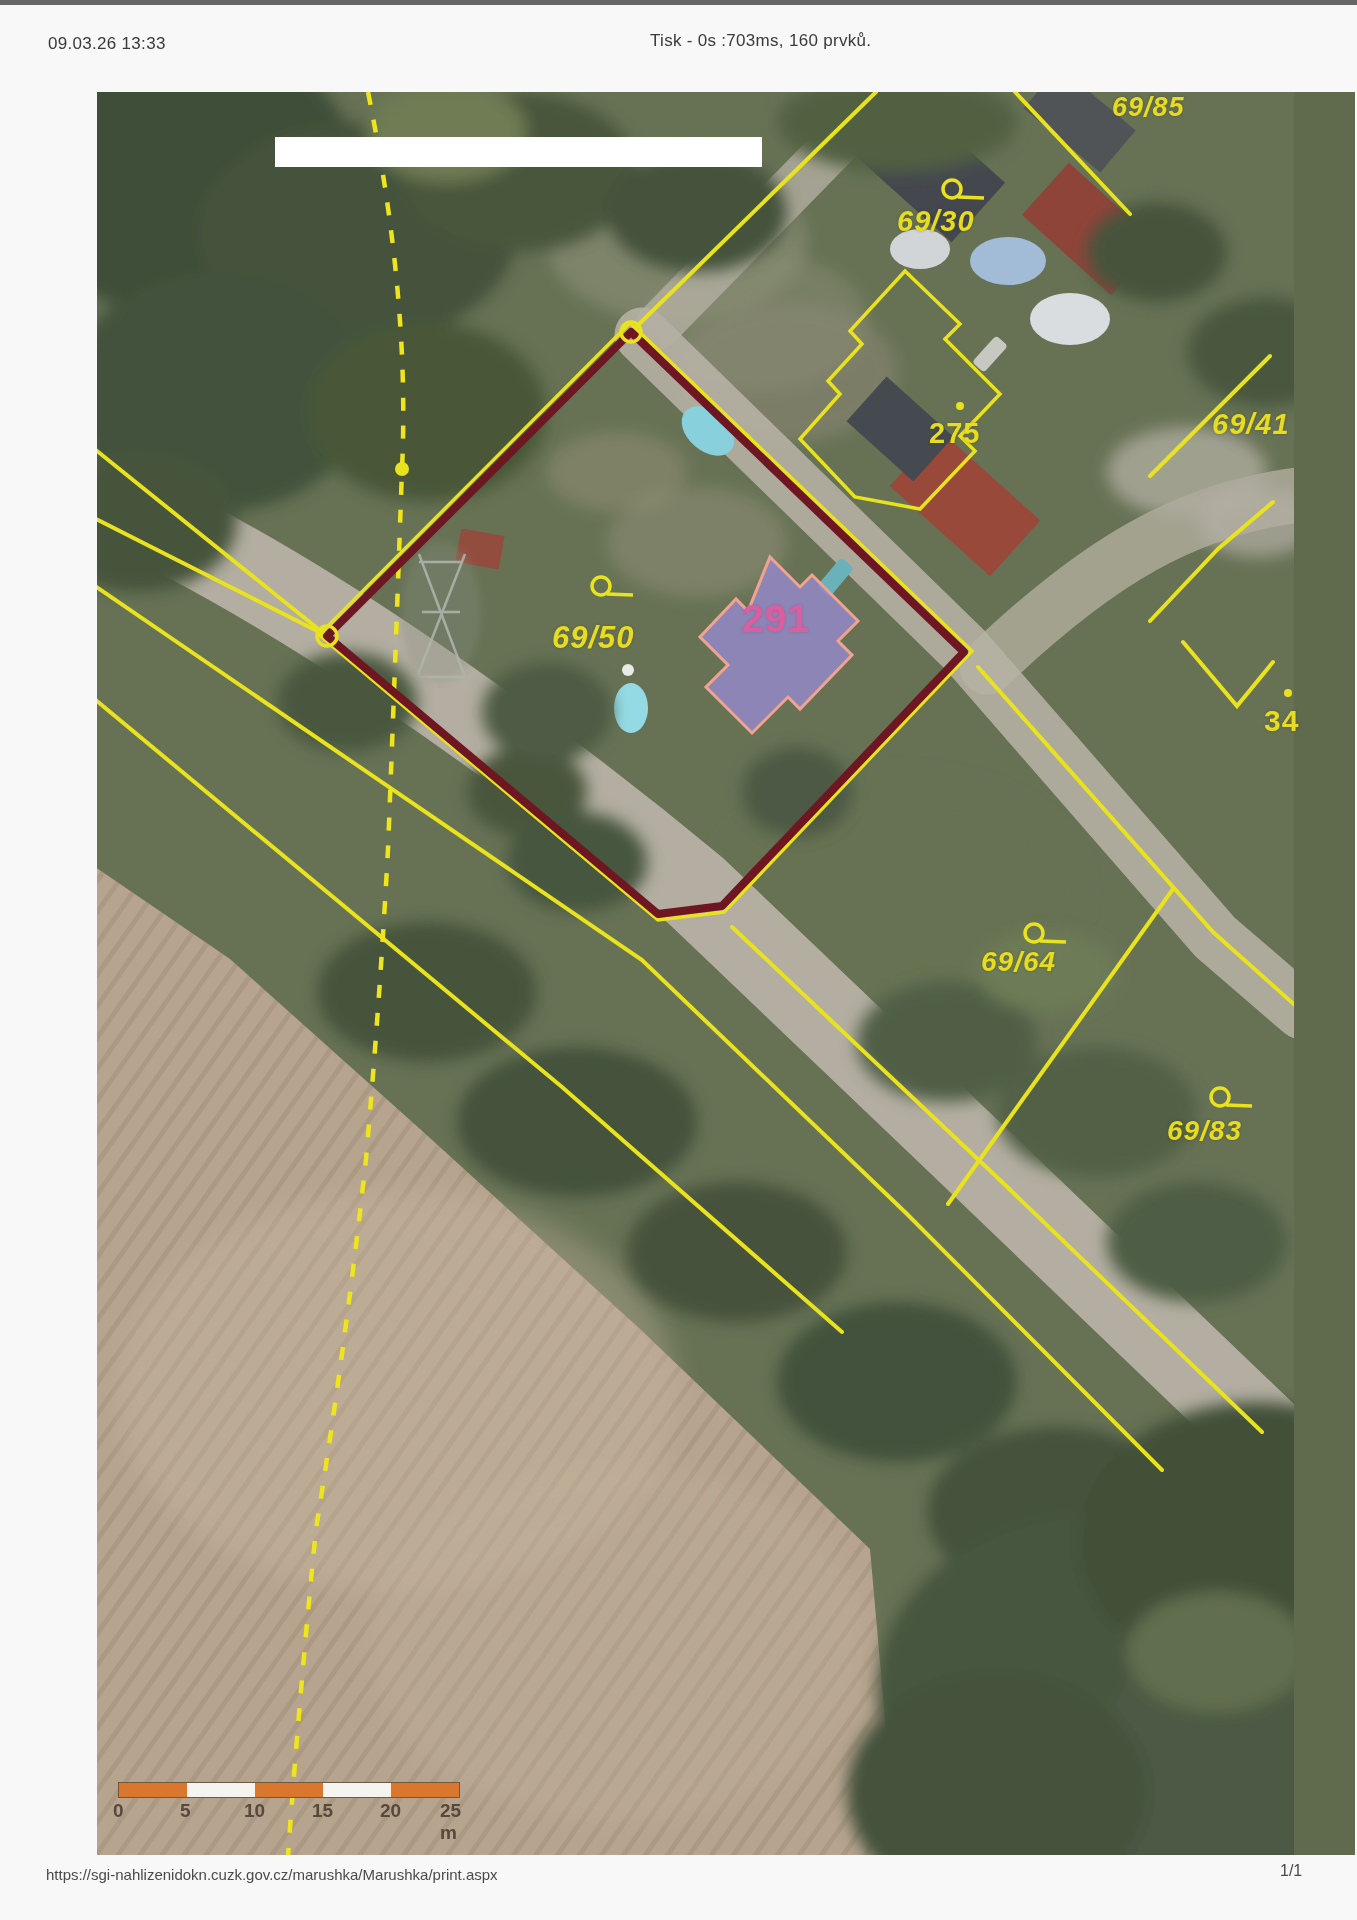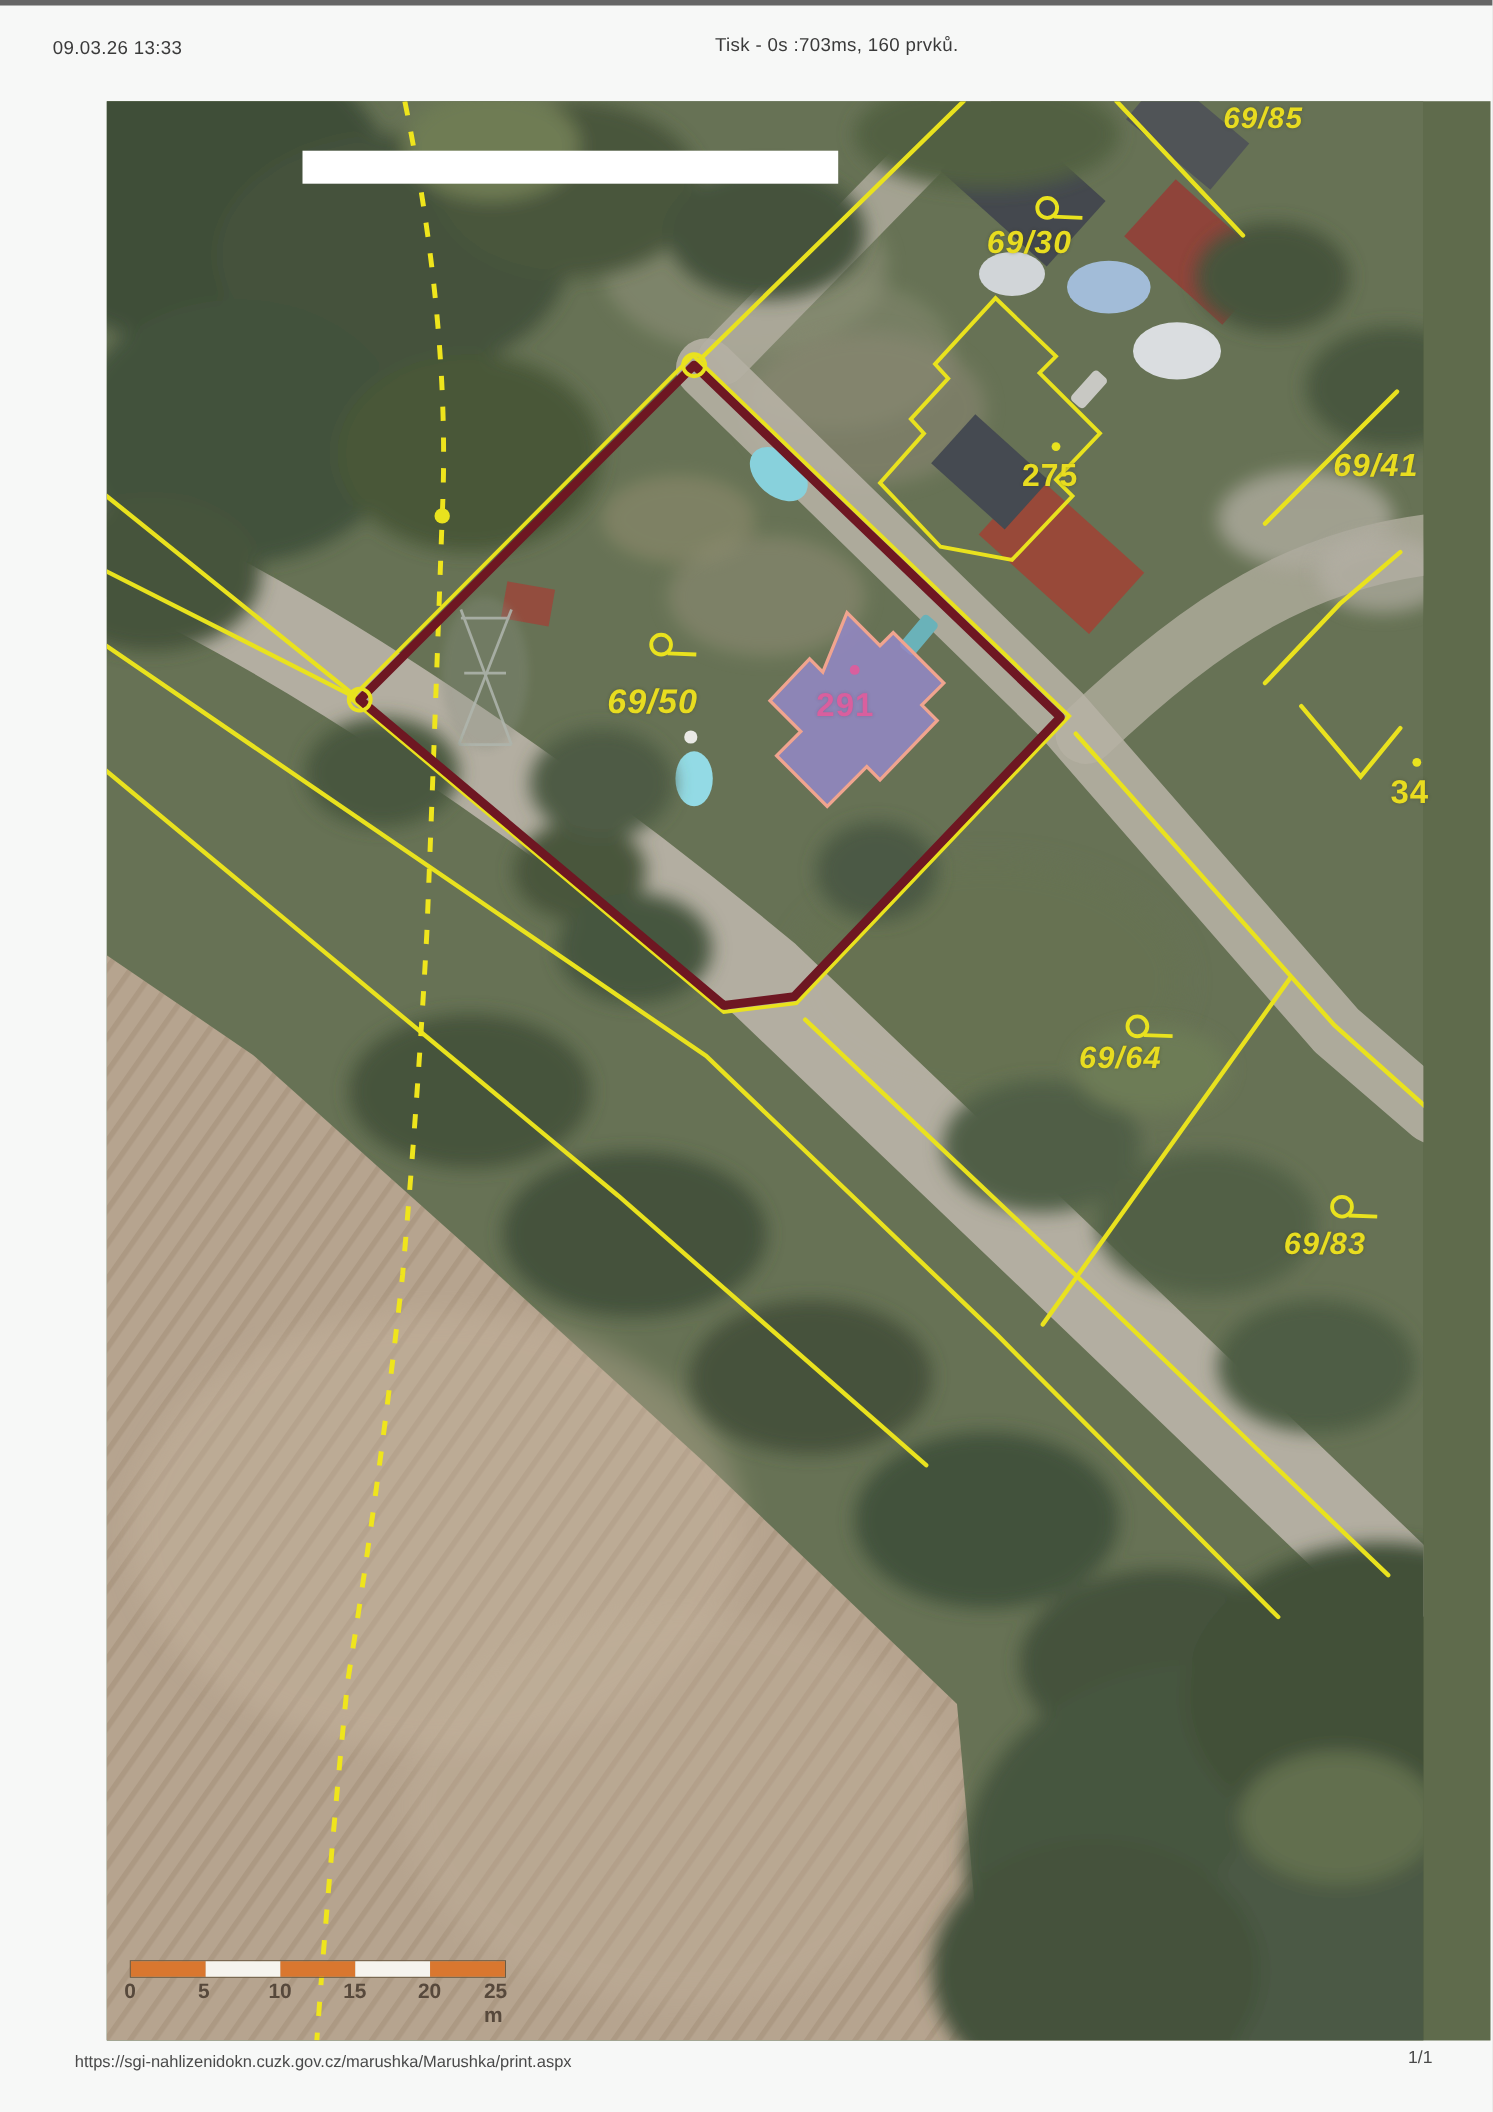--- a/index.html
+++ b/index.html
@@ -3,21 +3,21 @@
 <meta charset="utf-8">
 <style>
   html,body{margin:0;padding:0;background:#e9eaec;}
   #page{position:relative;width:1357px;height:1920px;background:#f7f8f7;overflow:hidden;
         font-family:"Liberation Sans",sans-serif;}
   #scan-edge{position:absolute;left:0;top:0;width:100%;height:5px;background:#4c4c4c;opacity:.85;}
   .hdr{position:absolute;color:#3a3a3a;font-size:17px;letter-spacing:.3px;}
   #hdr-date{left:48px;top:34px;}
   #hdr-status{left:650px;top:31px;}
   .ftr{position:absolute;color:#4a4a4a;}
-  #ftr-url{left:46px;top:1866px;font-size:15px;margin-left:22px;}
+  #ftr-url{left:46px;top:1866px;font-size:15px;}
   #ftr-page{left:1280px;top:1862px;font-size:16px;}
   #map{position:absolute;left:97px;top:92px;width:1258px;height:1763px;background:#5f6b4c;overflow:hidden;}
   #map svg{position:absolute;left:0;top:0;}
   .plabel{position:absolute;font-style:italic;font-weight:bold;color:#e8dc20;
           letter-spacing:1px;text-shadow:0 0 3px rgba(50,50,15,.35);white-space:nowrap;}
   .upright{font-style:normal;}
   .pink{color:#d95f9e;text-shadow:0 0 3px rgba(120,30,80,.25);}
   #redaction{position:absolute;left:178px;top:45px;width:487px;height:30px;background:#ffffff;}
   #scalebar{position:absolute;left:21px;top:1690px;width:342px;}
   #sb-bar{display:flex;width:340px;height:14px;border:1px solid #6b5a42;box-sizing:content-box;}
@@ -177,21 +177,21 @@
       </g>
       <circle cx="863" cy="314" r="4" fill="#e9e21e"></circle>
       <circle cx="1191" cy="601" r="4" fill="#e9e21e"></circle>
     </svg>
 
     <span class="plabel" style="left:1015px;top:0;font-size:27px">69/85</span>
     <span class="plabel" style="left:800px;top:113px;font-size:29px">69/30</span>
     <span class="plabel upright" style="left:832px;top:325px;font-size:29px">275</span>
     <span class="plabel" style="left:1115px;top:316px;font-size:29px">69/41</span>
     <span class="plabel" style="left:455px;top:528px;font-size:31px">69/50</span>
-    <span class="plabel upright pink" style="left:645px;top:533px;font-size:30px">291</span>
+    <span class="plabel upright pink" style="left:645px;top:505px;font-size:39px">291</span>
     <span class="plabel upright" style="left:1167px;top:612px;font-size:30px">34</span>
     <span class="plabel" style="left:884px;top:854px;font-size:28px">69/64</span>
     <span class="plabel" style="left:1070px;top:1023px;font-size:28px">69/83</span>
 
     <div id="redaction"></div>
 
     <div id="scalebar">
       <div id="sb-bar">
         <div class="sb-seg sb-orange"></div>
         <div class="sb-seg sb-white"></div>

